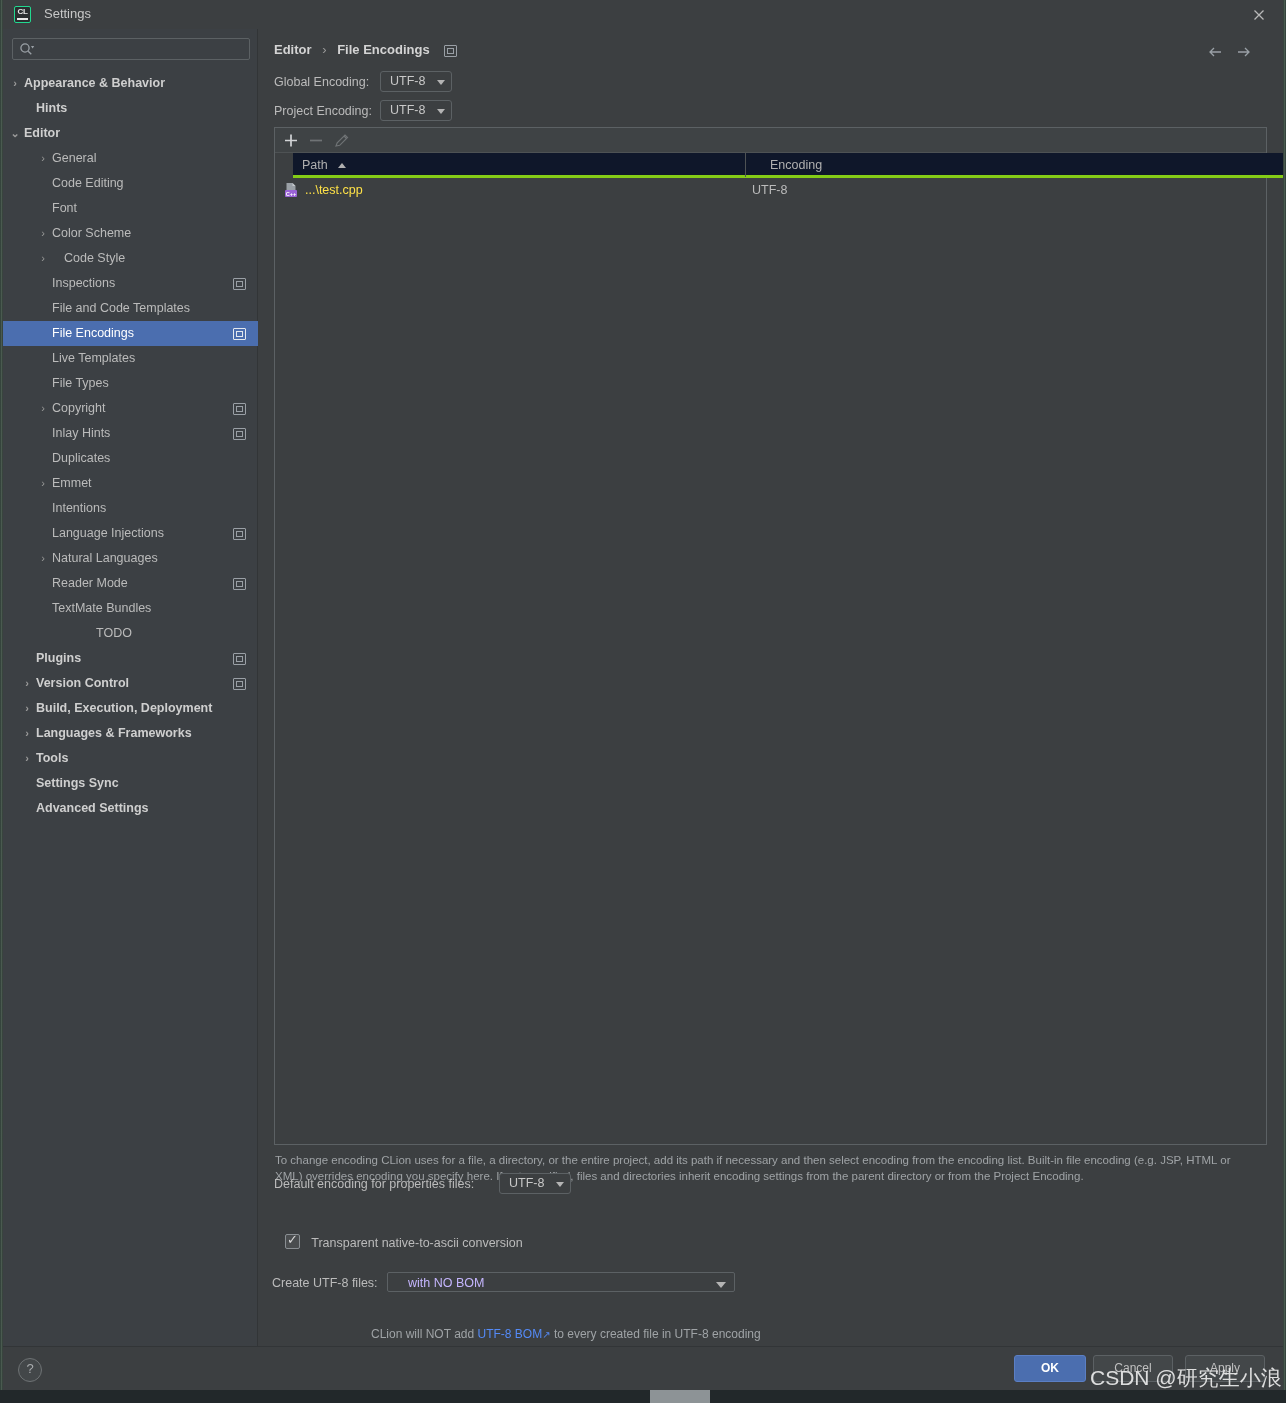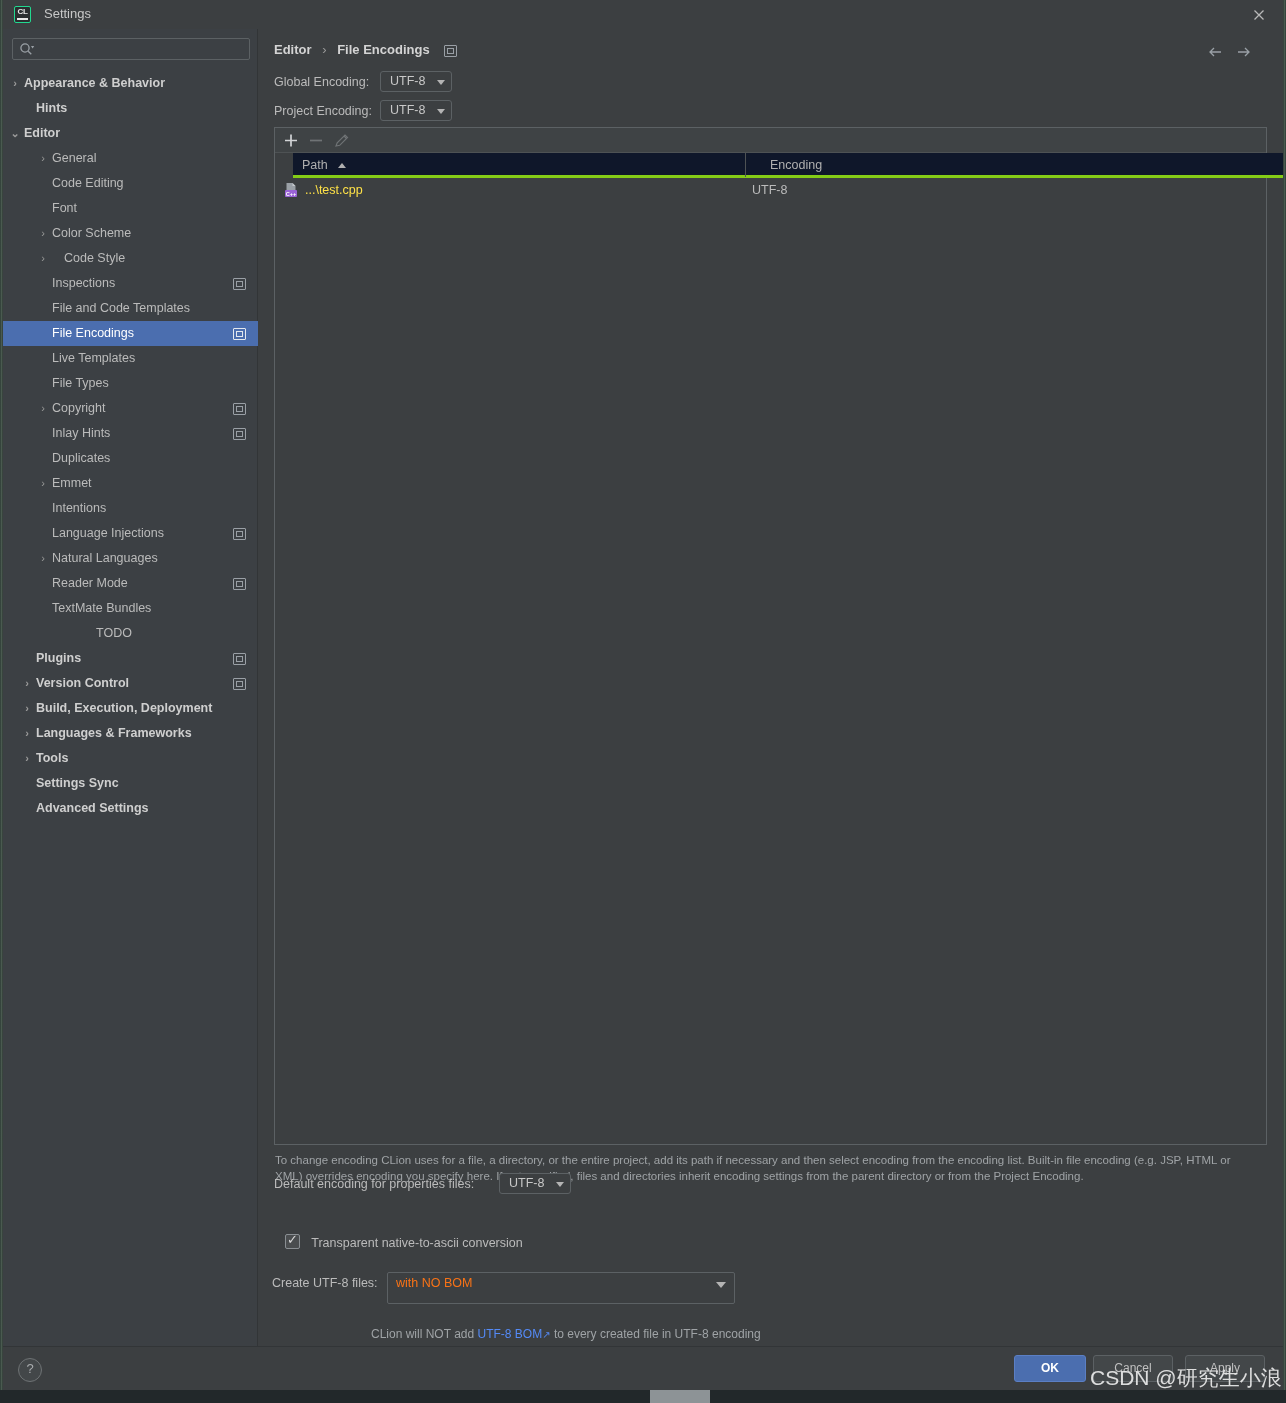--- a/index.html
+++ b/index.html
@@ -267,27 +267,27 @@
     background: #4a4d4f;
     vertical-align: -2px; margin-right: 8px;
   }
   .cb .tick {
     position: absolute; left: 1px; top: -2px;
     font-size: 13px; color: #d8d8d8; line-height: 13px;
   }
 
   .select-box {
     position: absolute;
-    height: 32px; box-sizing: border-box;
+    height: 20px; box-sizing: border-box;
     background: #3c3f41;
     border: 1px solid #5c6164;
     border-radius: 2px;
-    font-size: 12.5px; color: #f97316;
+    font-size: 12.5px; color: #c4b5fd;
     line-height: 21px;
-    padding: 0 24px 0 8px;
+    padding: 0 24px 0 20px;
     cursor: pointer; white-space: nowrap;
   }
   .select-box .caret {
     position: absolute; right: 8px; top: 9px;
     width: 0; height: 0;
     border-left: 5px solid transparent;
     border-right: 5px solid transparent;
     border-top: 6px solid #b4b4b4;
   }
   .hint {

